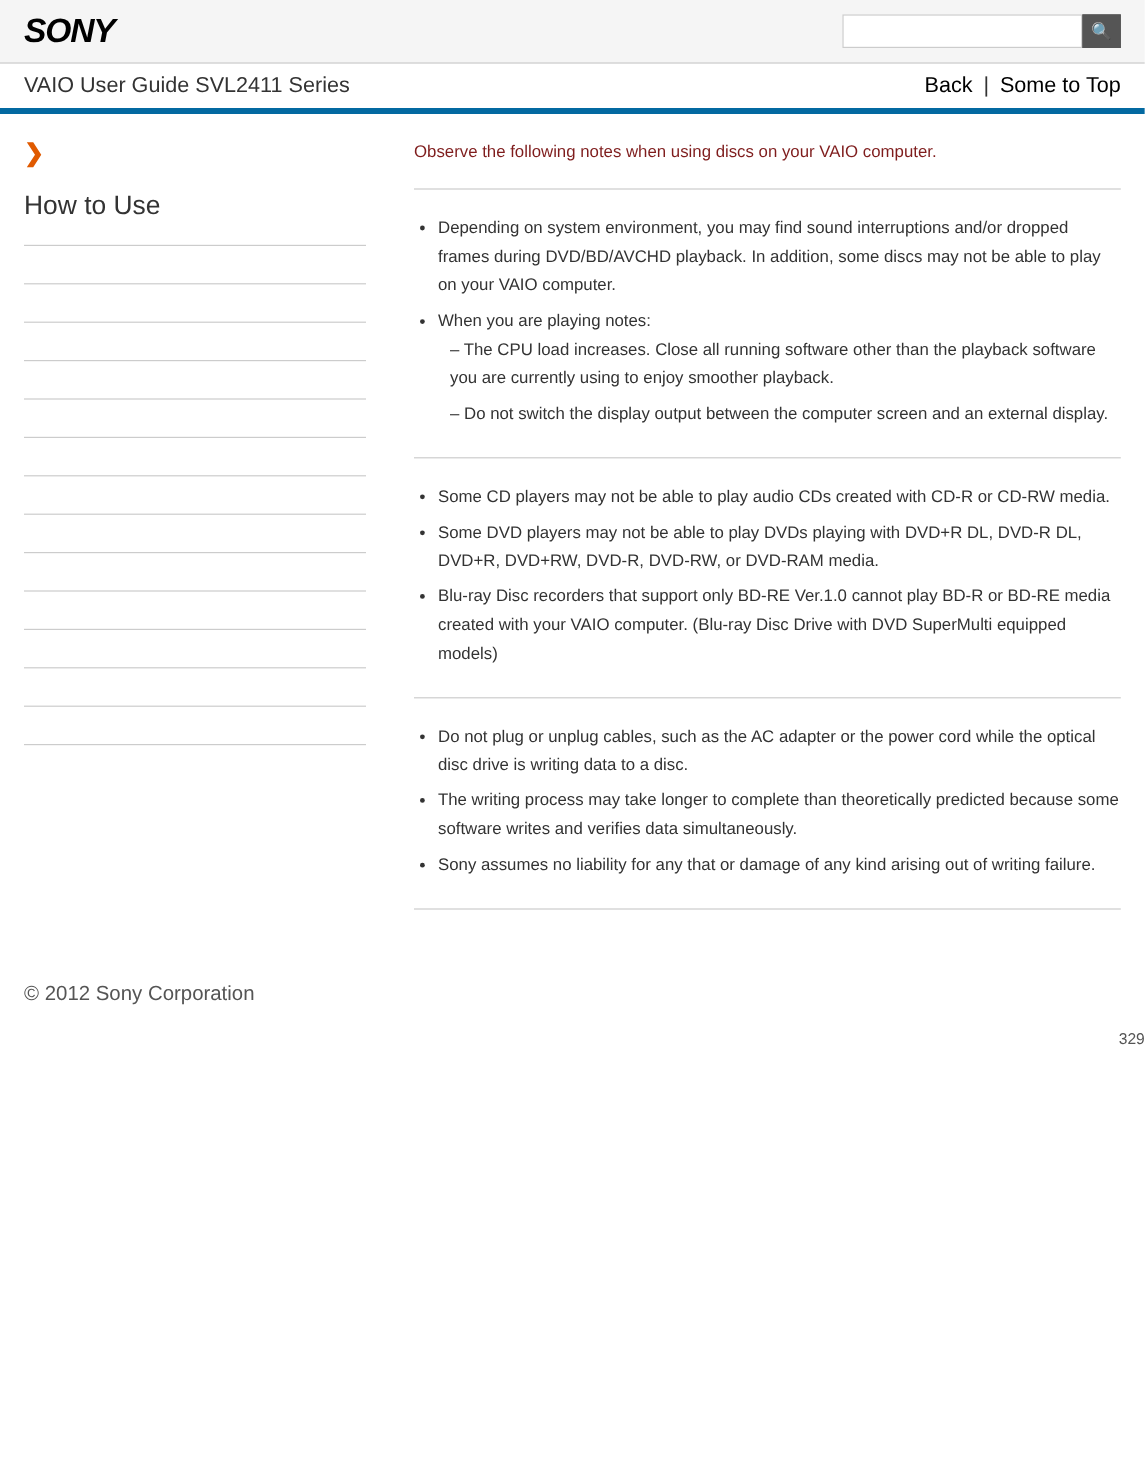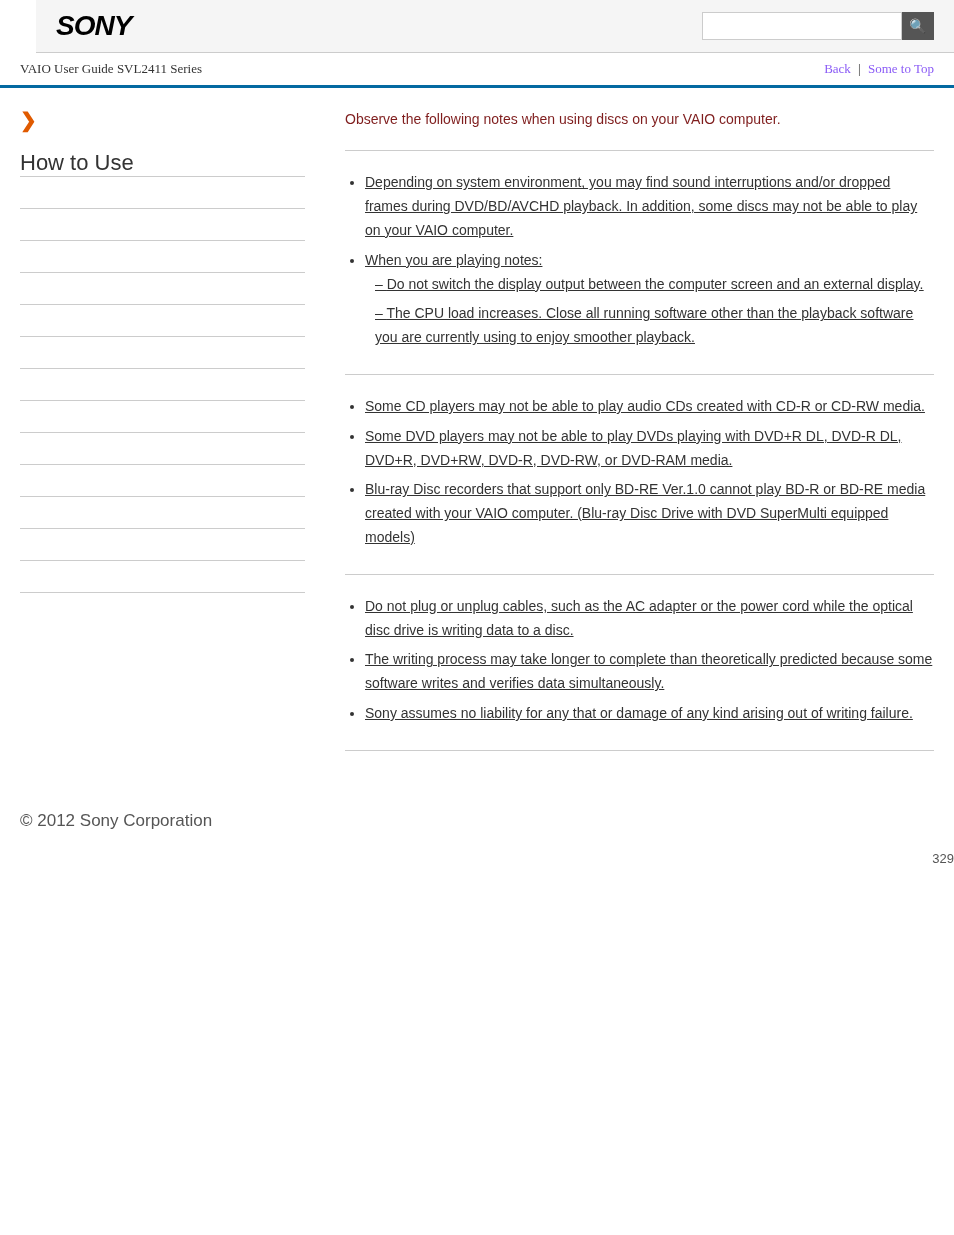--- a/index.html
+++ b/index.html
@@ -13,21 +13,20 @@
     }
 
     
     .header {
       display: flex;
       align-items: center;
       justify-content: space-between;
       padding: 10px 20px;
       border-bottom: 1px solid #ccc;
       background: #f5f5f5;
-      margin-left: 36px;
     }
     .sony-logo {
       font-size: 28px;
       font-weight: bold;
       color: #000;
       letter-spacing: -1px;
       font-style: italic;
     }
     .search-area {
       display: flex;
@@ -53,27 +52,26 @@
       color: #fff;
       font-size: 14px;
     }
 
     
     .nav-bar {
       display: flex;
       justify-content: space-between;
       align-items: center;
       padding: 8px 20px;
-      font-size: 13px;
+      font-size: 18px;
       color: #333;
-      border-bottom: 3px solid #0369a1;
-      font-family: Liberation Serif, serif;
+      border-bottom: 5px solid #0369a1;
     }
     .nav-bar-links a {
-      color: #8b5cf6;
+      color: #000000;
       text-decoration: none;
     }
     .nav-bar-separator { color: #333; margin: 0 4px; }
 
     
     .main-content {
       display: flex;
       padding: 20px 20px 20px 20px;
     }
 
@@ -89,21 +87,21 @@
       font-size: 20px;
       font-weight: bold;
       margin-bottom: 18px;
       display: block;
     }
     .sidebar-title {
       font-size: 22px;
       font-weight: normal;
       color: #333;
       border-bottom: 1px solid #ccc;
-      padding-bottom: 0;
+      padding-bottom: 20px;
       margin-bottom: 0;
     }
     .sidebar-nav-items {
       list-style: none;
     }
     .sidebar-nav-items li {
       border-bottom: 1px solid #ccc;
       padding: 8px 0;
       font-size: 13px;
       cursor: pointer;
@@ -129,21 +127,20 @@
 
     .content-section ul {
       list-style: disc;
       padding-left: 20px;
       line-height: 1.7;
       font-size: 14px;
     }
 
     .content-section ul li {
       margin-bottom: 6px;
-      text-decoration: underline;
     }
 
     .content-section ul ul {
       list-style: none;
       padding-left: 10px;
     }
 
     .content-section ul ul li::before {
       content: "– ";
     }
@@ -215,22 +212,22 @@
     <p class="content-intro">Observe the following notes when using discs on your VAIO computer.</p>
 
     <hr class="content-divider">
 
     <div class="content-section">
       <ul>
         <li>Depending on system environment, you may find sound interruptions and/or dropped frames during DVD/BD/AVCHD playback. In addition, some discs may not be able to play on your VAIO computer.</li>
         <li>
           <span>When you are playing notes:</span>
           <ul>
+            <li>The CPU load increases. Close all running software other than the playback software you are currently using to enjoy smoother playback.</li>
             <li>Do not switch the display output between the computer screen and an external display.</li>
-            <li>The CPU load increases. Close all running software other than the playback software you are currently using to enjoy smoother playback.</li>
           </ul>
         </li>
       </ul>
     </div>
 
     <hr class="content-divider">
 
     <div class="content-section">
       <ul>
         <li>Some CD players may not be able to play audio CDs created with CD-R or CD-RW media.</li>

